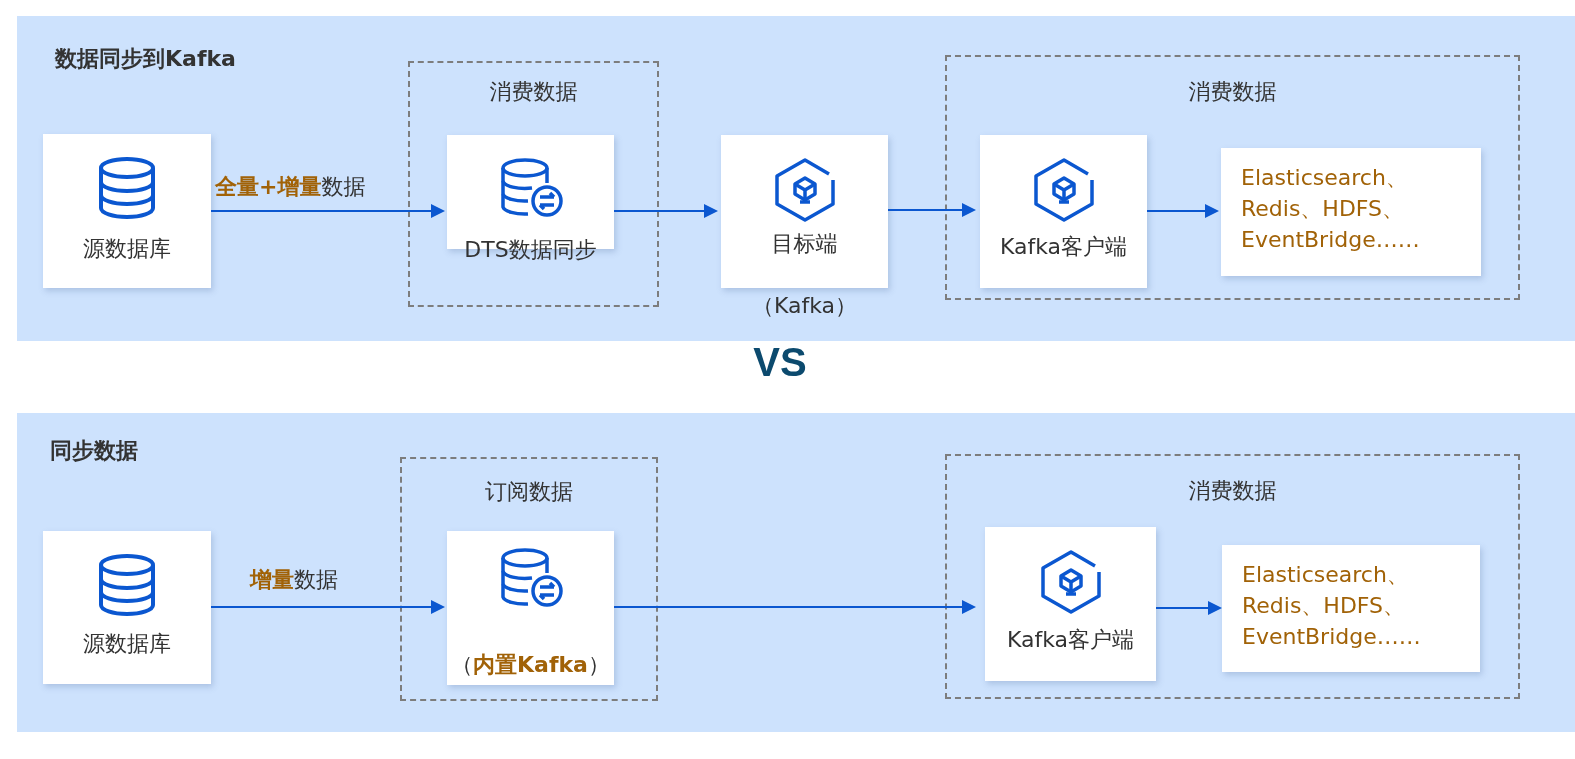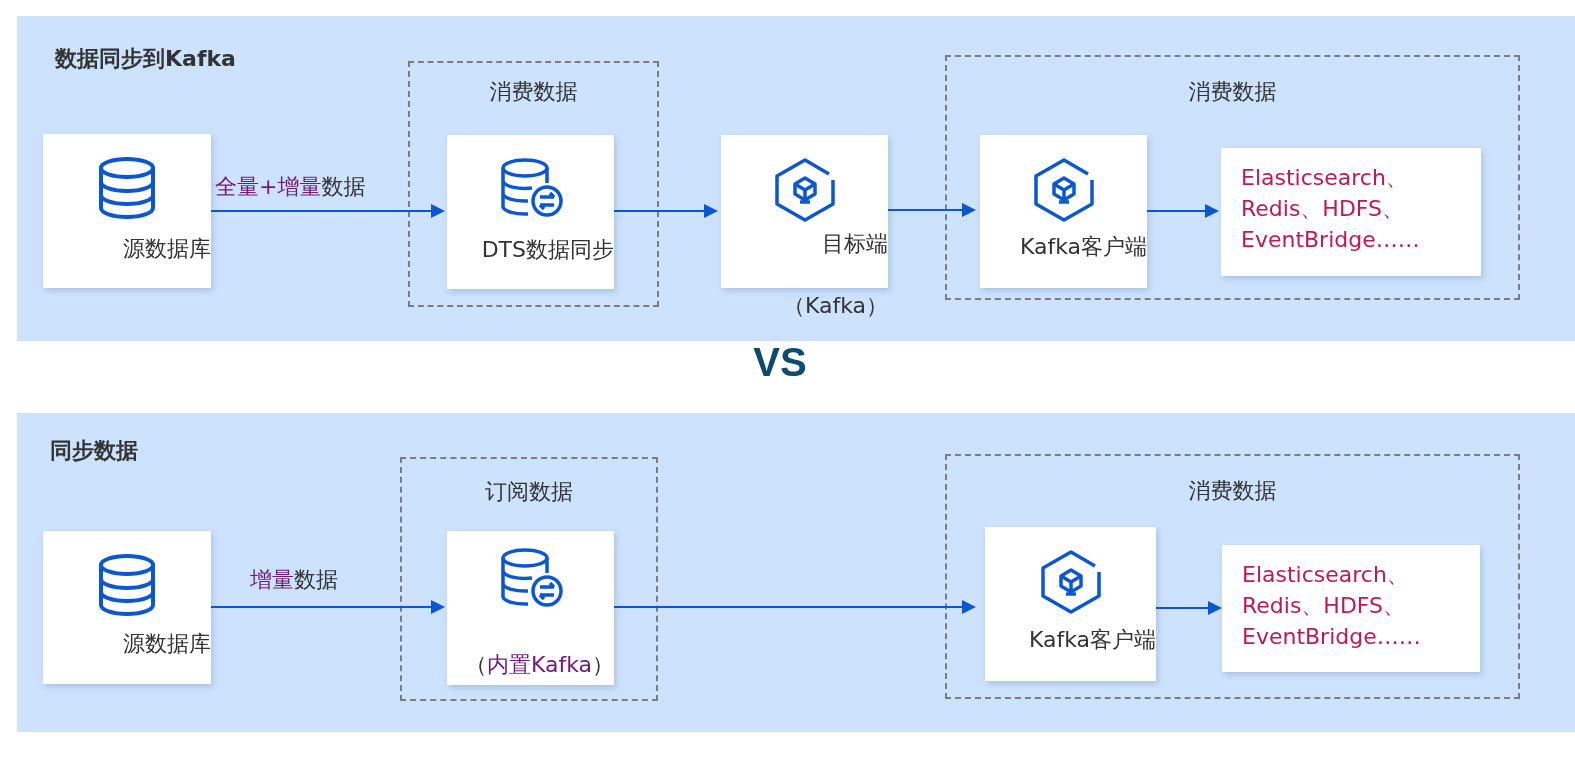--- a/index.html
+++ b/index.html
@@ -3,26 +3,26 @@
 <meta charset="utf-8">
 <style>
   html, body { margin:0; padding:0; background:#ffffff; }
   body { width:1575px; height:759px; position:relative; overflow:hidden;
          font-family:"DejaVu Sans","Liberation Sans",sans-serif; color:#333333; }
   .panel { position:absolute; background:#cde2fd;padding-left:35px; }
   .panel-title { position:absolute; font-weight:bold; font-size:22px; color:#333333; }
   .group { position:absolute; border:2px dashed #7d7d7d; box-sizing:border-box; }
   .group-label { position:absolute; left:0; right:0; text-align:center; font-size:22px; color:#333333; }
   .node { position:absolute; background:#ffffff; box-shadow:2px 3px 6px rgba(70,100,150,0.25);
-          box-sizing:border-box; text-align:right; }
+          box-sizing:border-box; text-align:center; }
   .node .icon { position:absolute; left:50%; transform:translateX(-50%); }
   .node .lbl { position:absolute; left:0; right:0; font-size:22px; color:#333333; line-height:30px; }
-  .red { color:#701a75; }
+  .red { color:#a16207;font-weight:bold; }
   .store { text-align:left; }
-  .store .lines { position:absolute; left:20px; top:14px; font-size:22px; line-height:31px; color:#be185d; }
+  .store .lines { position:absolute; left:20px; top:14px; font-size:22px; line-height:31px; color:#a16207; }
   .arrow { position:absolute; height:2px; background:#0b57d0; }
   .arrow::after { content:""; position:absolute; right:-2px; top:-6px; border-left:14px solid #0b57d0;
                   border-top:7px solid transparent; border-bottom:7px solid transparent; }
   .edge-label { position:absolute; font-size:22px; color:#333333; white-space:nowrap; }
   .vs { position:absolute; left:740px; top:340px; width:80px; text-align:center;
         font-size:40px; font-weight:bold; color:#0c4a6e; font-family:"Liberation Sans",sans-serif; }
 </style>
 </head>
 <body>
 
@@ -48,21 +48,21 @@
     </g>
   </svg>
   <div class="lbl" style="top:100px;">源数据库</div>
 </div>
 
 <div class="edge-label" style="left:215px;top:172px;">
   <span class="red">全量+增量</span><span>数据</span>
 </div>
 <div class="arrow" style="left:211px;top:210px;width:232px;"></div>
 
-<div class="node" style="left:447px;top:135px;width:167px;height:154px;">
+<div class="node" style="left:447px;top:135px;width:167px;height:114px;">
   <svg class="icon" style="top:22px;" width="66" height="64" viewBox="0 0 66 64">
     <g fill="none" stroke="#0b57d0" stroke-width="3.5">
       <ellipse cx="27" cy="11" rx="22" ry="8"></ellipse>
       <path d="M49 11 V26"></path>
       <path d="M5 11 V50 A22 8 0 0 0 30 57"></path>
       <path d="M5 24 A22 8 0 0 0 34 31"></path>
       <path d="M5 37 A22 8 0 0 0 30 44"></path>
       <circle cx="49" cy="44" r="14"></circle>
       <path d="M42 40 H56 M52 36 L56 40"></path>
       <path d="M56 48 H42 M46 52 L42 48"></path>

